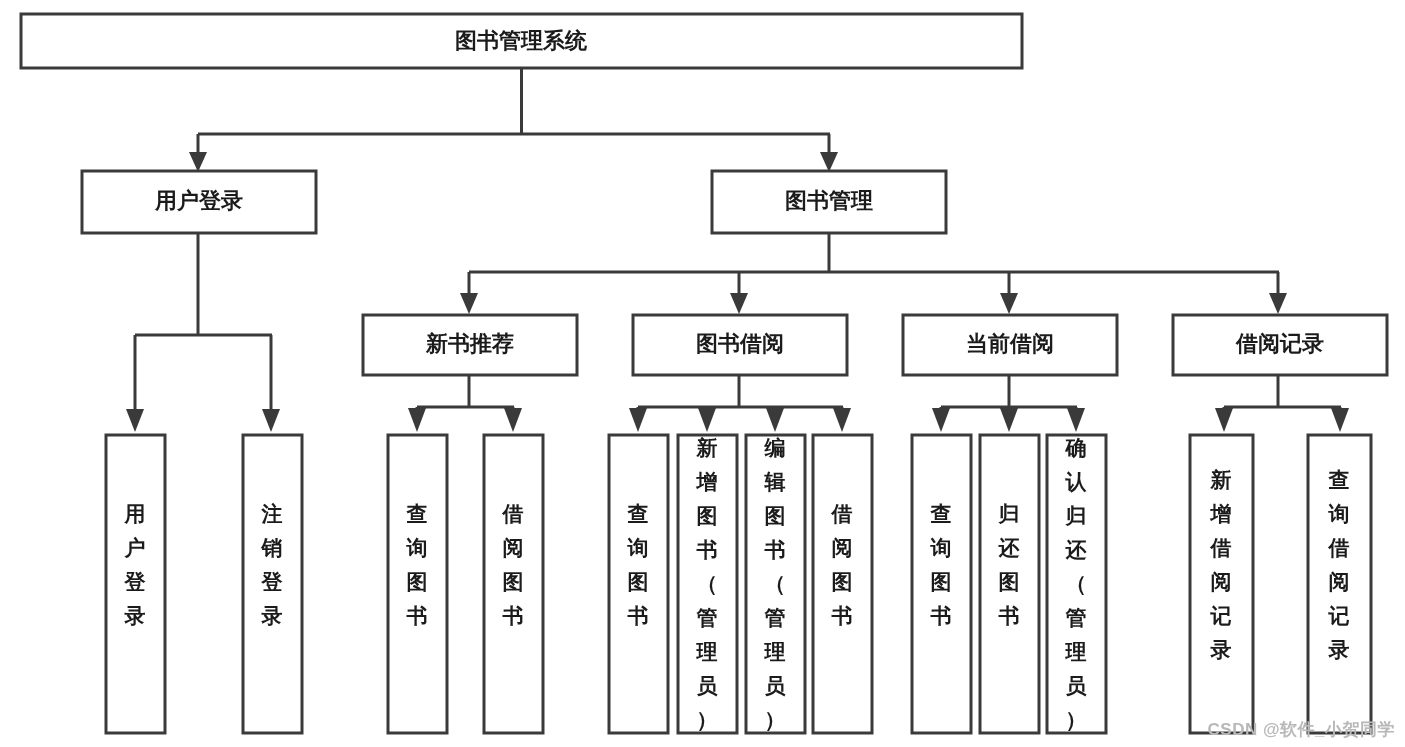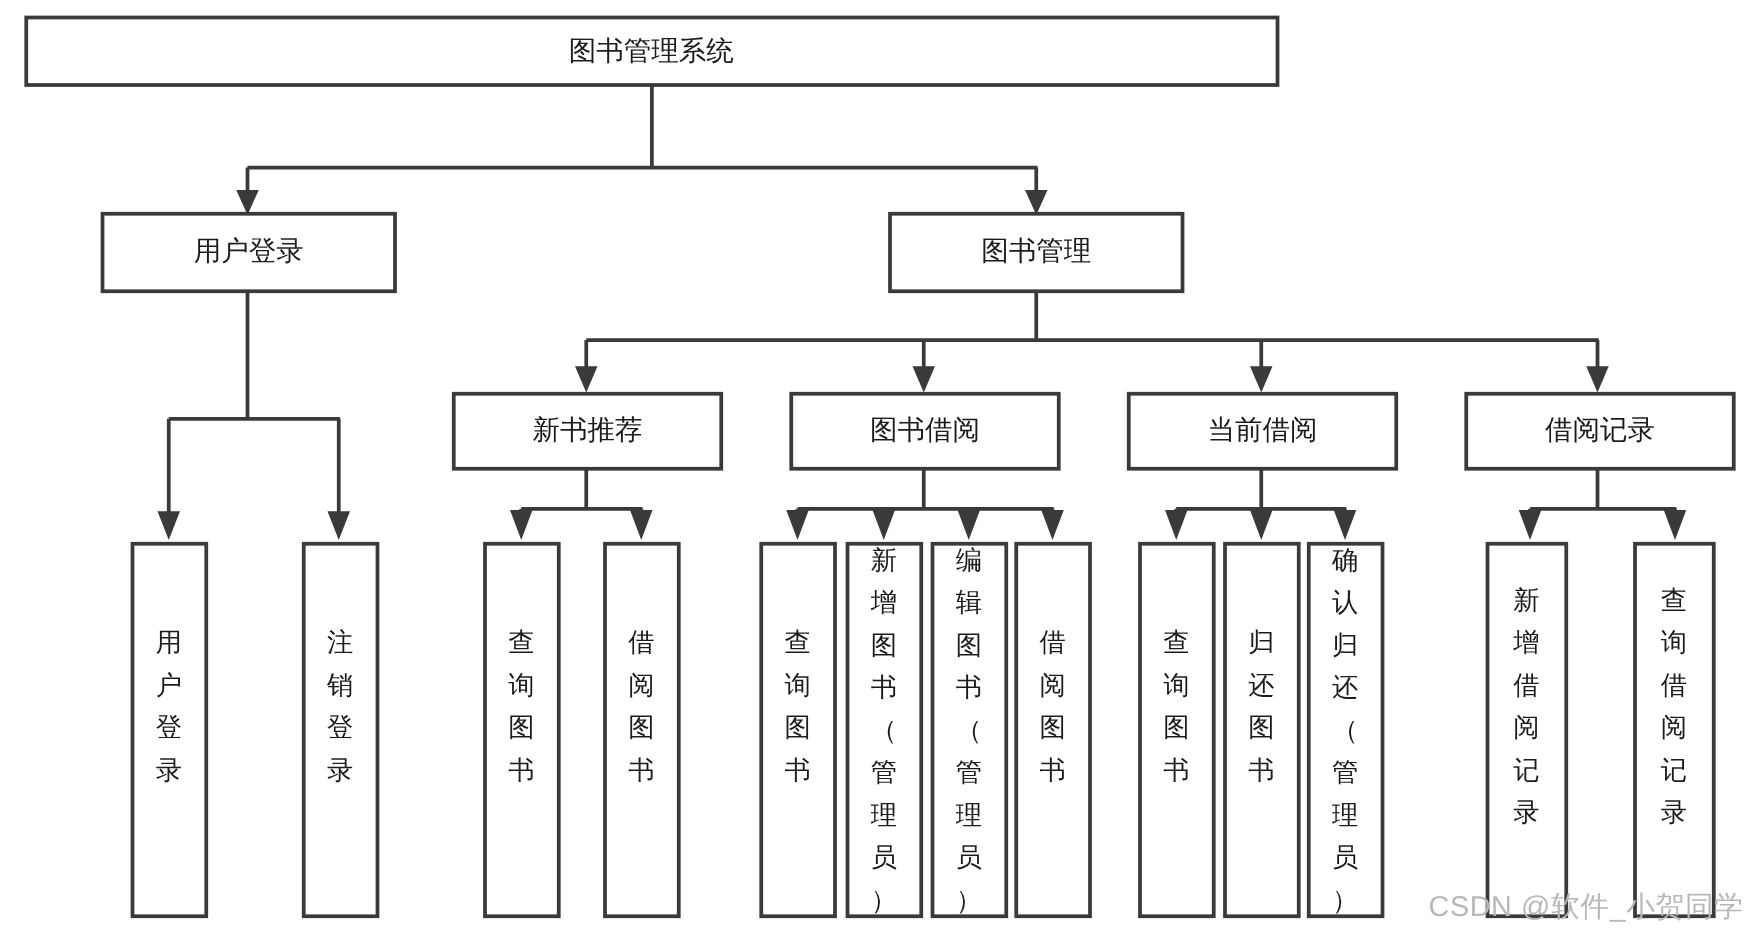--- a/index.html
+++ b/index.html
@@ -13,20 +13,21 @@
     font-family: "Liberation Sans", "DejaVu Sans", sans-serif;
     overflow: hidden;
     position: relative;
   }
   #diagram-root {
     position: absolute;
     left: 0;
     top: 0;
     width: 1405px;
     height: 747px;
+    font-weight: bold;
   }
   svg.tree {
     display: block;
     width: 1405px;
     height: 747px;
   }
   .node-rect {
     fill: #ffffff;
     stroke: #3a3a3a;
     stroke-width: 3;
@@ -52,21 +53,21 @@
   }
   .arrow-head {
     fill: #3a3a3a;
     stroke: none;
   }
   .watermark {
     position: absolute;
     right: 10px;
     bottom: 6px;
     font-family: "Liberation Sans", "DejaVu Sans", sans-serif;
-    font-size: 23px;
+    font-size: 17px;
     color: #b8b8b8;
     letter-spacing: 0.5px;
     white-space: nowrap;
     user-select: none;
   }
 </style>
 </head>
 <body>
 
 <div id="diagram-root">

